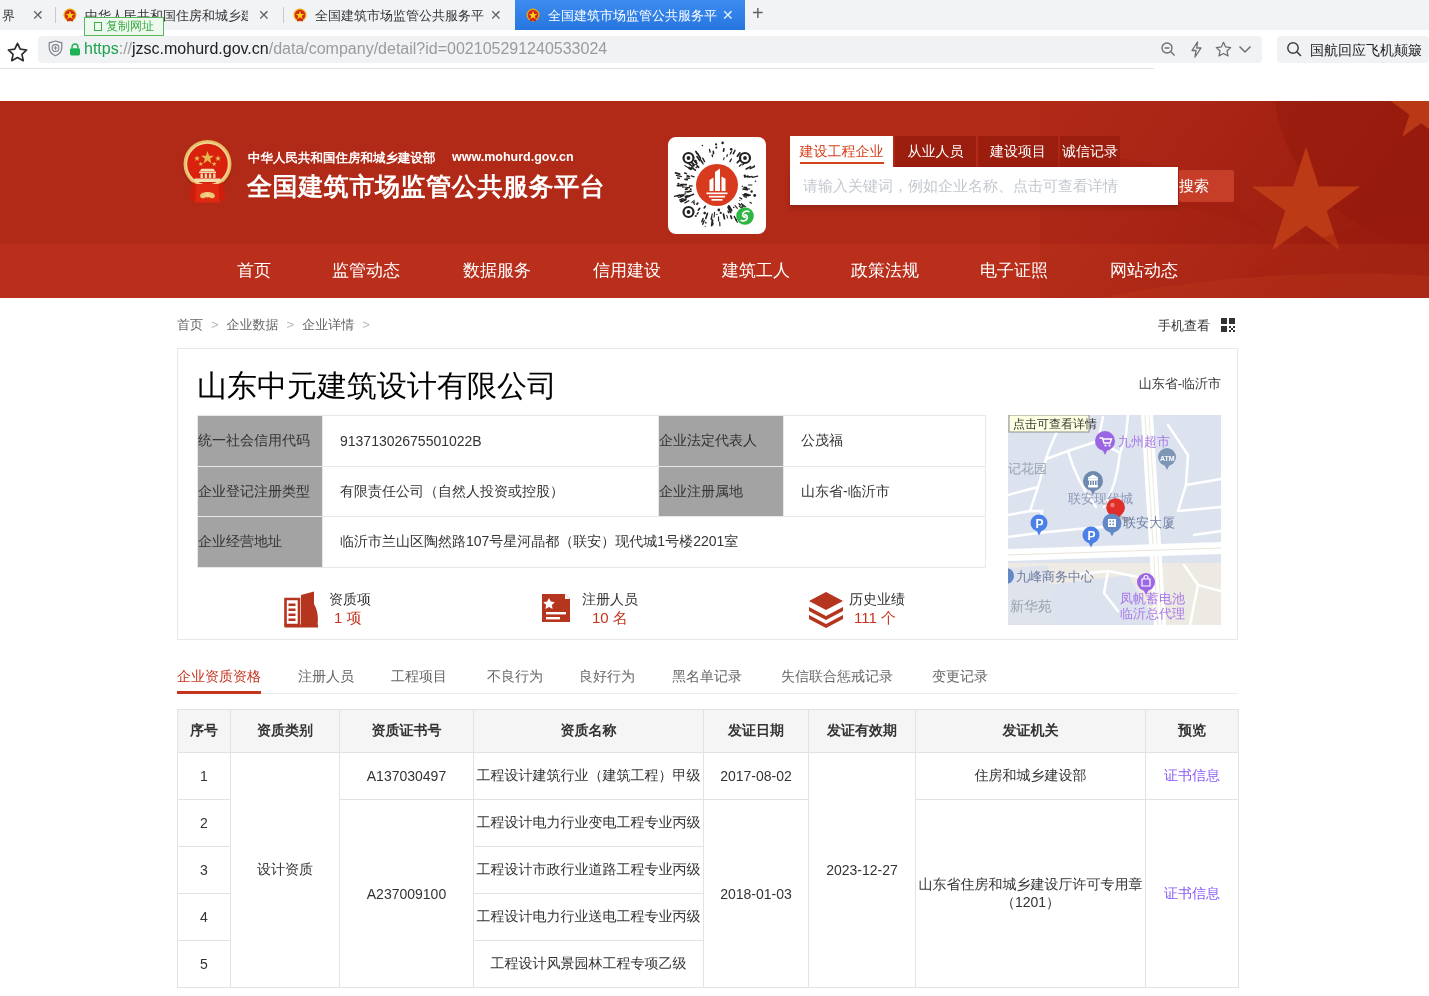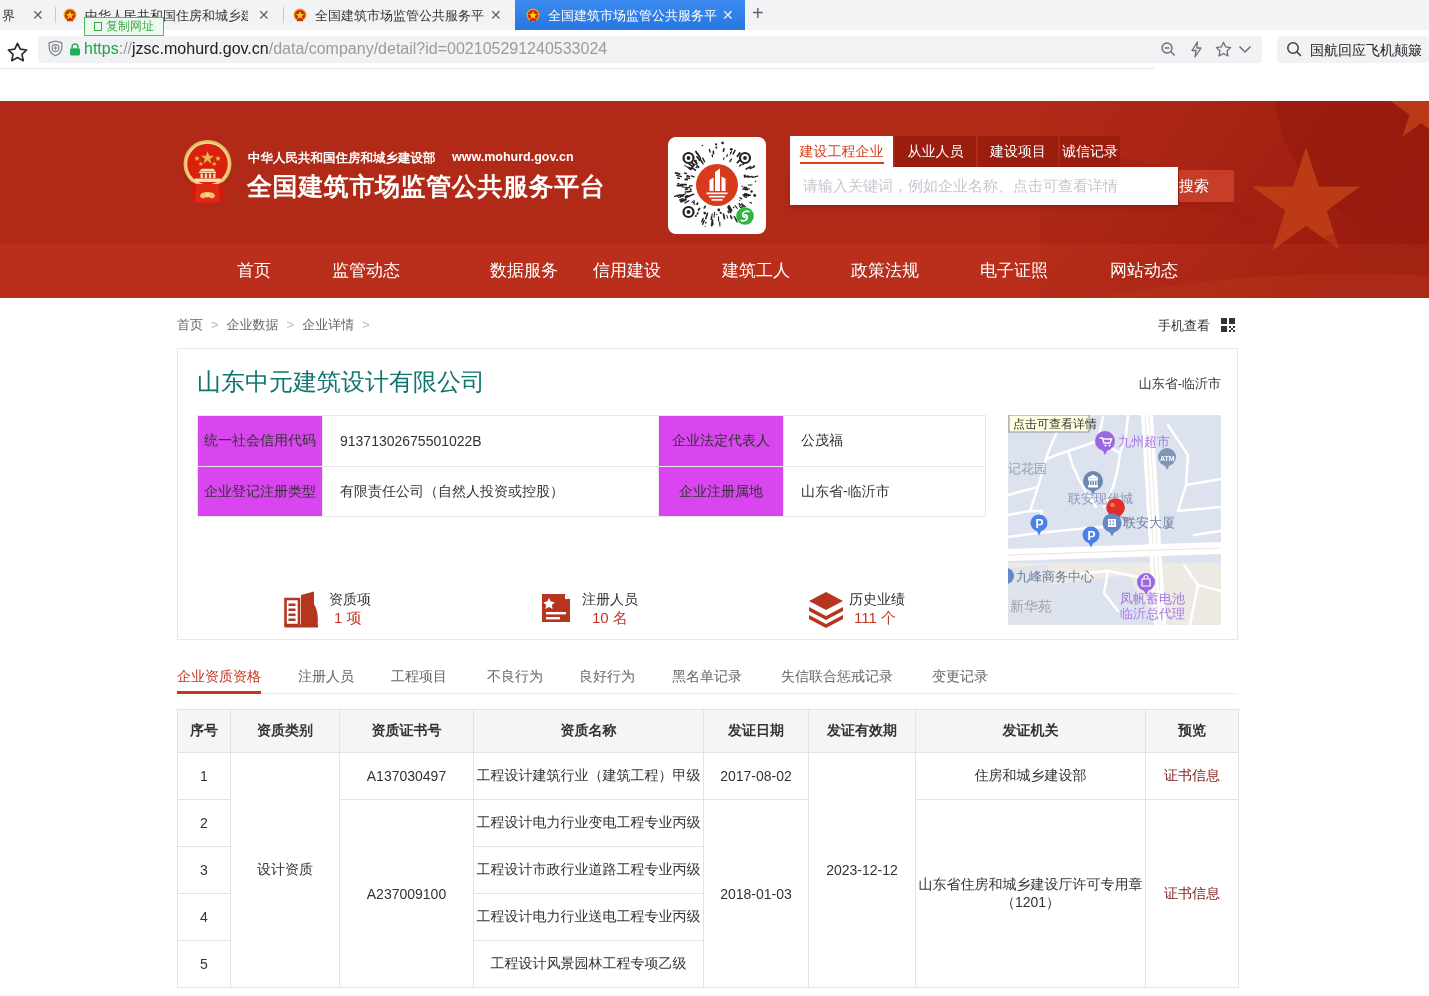--- a/index.html
+++ b/index.html
@@ -50,43 +50,43 @@
   color:#fff; font-size:15px; text-align:left; line-height:32px; border-radius:2px; }
 
 
 #crumb { position:absolute; left:177px; top:316px; font-size:13px; color:#666; }
 #crumb .sep { color:#b8b8b8; margin:0 8px; font-family:"Liberation Sans"; }
 #mview { position:absolute; left:1158px; top:317px; font-size:13px; color:#333; }
 
 
 #panel { position:absolute; left:177px; top:348px; width:1061px; height:292px;
   border:1px solid #e8e8e8; background:#fff; }
-#cname { position:absolute; left:19px; top:17px; font-size:24px; color:#0f766e; }
+#cname { position:absolute; left:19px; top:17px; font-size:30px; color:#000000; }
 #creg { position:absolute; right:16px; top:26px; font-size:13px; color:#333; }
 #itable { position:absolute; left:19px; top:66px; border-collapse:collapse; }
 #itable td { border:1px solid #e8e8e8; font-size:14px; color:#333; }
-#itable td.lbl { background:#d946ef; text-align:center; }
+#itable td.lbl { background:#a3a3a3; text-align:left; }
 #itable td.val { padding-left:17px; background:#fff; }
 #map { position:absolute; left:830px; top:66px; width:213px; height:210px; }
 .statlbl { position:absolute; font-size:14px; color:#333; white-space:nowrap; }
 .statval { position:absolute; font-size:15px; color:#c5341f; white-space:nowrap; }
 
 
 #tabs2 { position:absolute; left:177px; top:660px; width:1061px; height:34px;
   border-bottom:1px solid #ececec; }
 .t2 { position:absolute; top:8px; font-size:14px; color:#666; white-space:nowrap; }
 #t2a { color:#c5341f; border-bottom:3px solid #c5341f; padding-bottom:5px; }
 
 
 #btable { position:absolute; left:177px; top:709px; border-collapse:collapse; table-layout:fixed; }
 #btable th, #btable td { border:1px solid #e3e3e3; font-size:14px; color:#333; text-align:center;
   padding:0; }
 #btable th { background:#f5f5f5; height:43px; font-weight:bold; }
 #btable td { height:47px; }
-#btable td.red { color:#7f1d1d; }
+#btable td.red { color:#8b5cf6; }
 .red { color:#c5341f; }
 </style>
 </head>
 <body>
 <div id="root">
 
   <div id="tabbar">
     <div class="abs tabtitle" style="left:2px; top:7px;">界</div>
     <div class="abs tabx" style="left:32px; top:7px;">✕</div>
     <div class="tabsep" style="left:55px;"></div>
@@ -374,21 +374,21 @@
     <div class="stab" style="left:978px; width:80px;">建设项目</div>
     <div class="stab" style="left:1060px; width:60px;">诚信记录</div>
     <div id="sinput">
         <span>请输入关键词，例如企业名称、点击可查看详情</span>
       </div>
     <div id="sbtn">搜索</div>
 
     <div id="navstrip">
       <div class="navitem" style="left:254px;">首页</div>
       <div class="navitem" style="left:366px;">监管动态</div>
-      <div class="navitem" style="left:524px;">数据服务</div>
+      <div class="navitem" style="left:497px;">数据服务</div>
       <div class="navitem" style="left:627px;">信用建设</div>
       <div class="navitem" style="left:756px;">建筑工人</div>
       <div class="navitem" style="left:885px;">政策法规</div>
       <div class="navitem" style="left:1014px;">电子证照</div>
       <div class="navitem" style="left:1144px;">网站动态</div>
     </div>
   </div>
 
   <div id="crumb">首页<span class="sep">&gt;</span>企业数据<span class="sep">&gt;</span>企业详情<span class="sep">&gt;</span></div>
   <div id="mview">手机查看
@@ -407,20 +407,24 @@
         <td class="lbl" style="width:125px;">统一社会信用代码</td>
         <td class="val" style="width:336px;">91371302675501022B</td>
         <td class="lbl" style="width:125px;">企业法定代表人</td>
         <td class="val" style="width:202px;">公茂福</td>
       </tr>
       <tr style="height:50px;">
         <td class="lbl">企业登记注册类型</td>
         <td class="val">有限责任公司（自然人投资或控股）</td>
         <td class="lbl">企业注册属地</td>
         <td class="val">山东省-临沂市</td>
+      </tr>
+      <tr style="height:51px;">
+        <td class="lbl">企业经营地址</td>
+        <td class="val" colspan="3">临沂市兰山区陶然路107号星河晶都（联安）现代城1号楼2201室</td>
       </tr>
     </tbody>
       </table>
 
     <svg id="map" viewBox="0 0 213 210" width="213" height="210">
         <rect x="0" y="0" width="213" height="210" fill="#dce3ef"></rect>
         <rect x="0" y="148" width="213" height="62" fill="#edebe4"></rect>
         <polygon points="150,148 213,148 213,210 150,210" fill="#eceae2"></polygon>
         <polygon points="40,170 120,160 150,210 40,210" fill="#dde3ee"></polygon>
         <polygon points="0,153 40,150 46,210 0,210" fill="#dfe4ec"></polygon>
@@ -546,21 +550,21 @@
           <th>发证有效期</th>
           <th>发证机关</th>
           <th>预览</th>
     </tr>
     <tr>
       <td>1</td>
       <td rowspan="5">设计资质</td>
       <td>A137030497</td>
       <td>工程设计建筑行业（建筑工程）甲级</td>
       <td>2017-08-02</td>
-      <td rowspan="5">2023-12-12</td>
+      <td rowspan="5">2023-12-27</td>
       <td>住房和城乡建设部</td>
       <td class="red">证书信息</td>
     </tr>
     <tr>
       <td>2</td>
       <td rowspan="4">A237009100</td>
       <td>工程设计电力行业变电工程专业丙级</td>
       <td rowspan="4">2018-01-03</td>
       <td rowspan="4">山东省住房和城乡建设厅许可专用章<br>（1201）</td>
       <td rowspan="4" class="red">证书信息</td>

